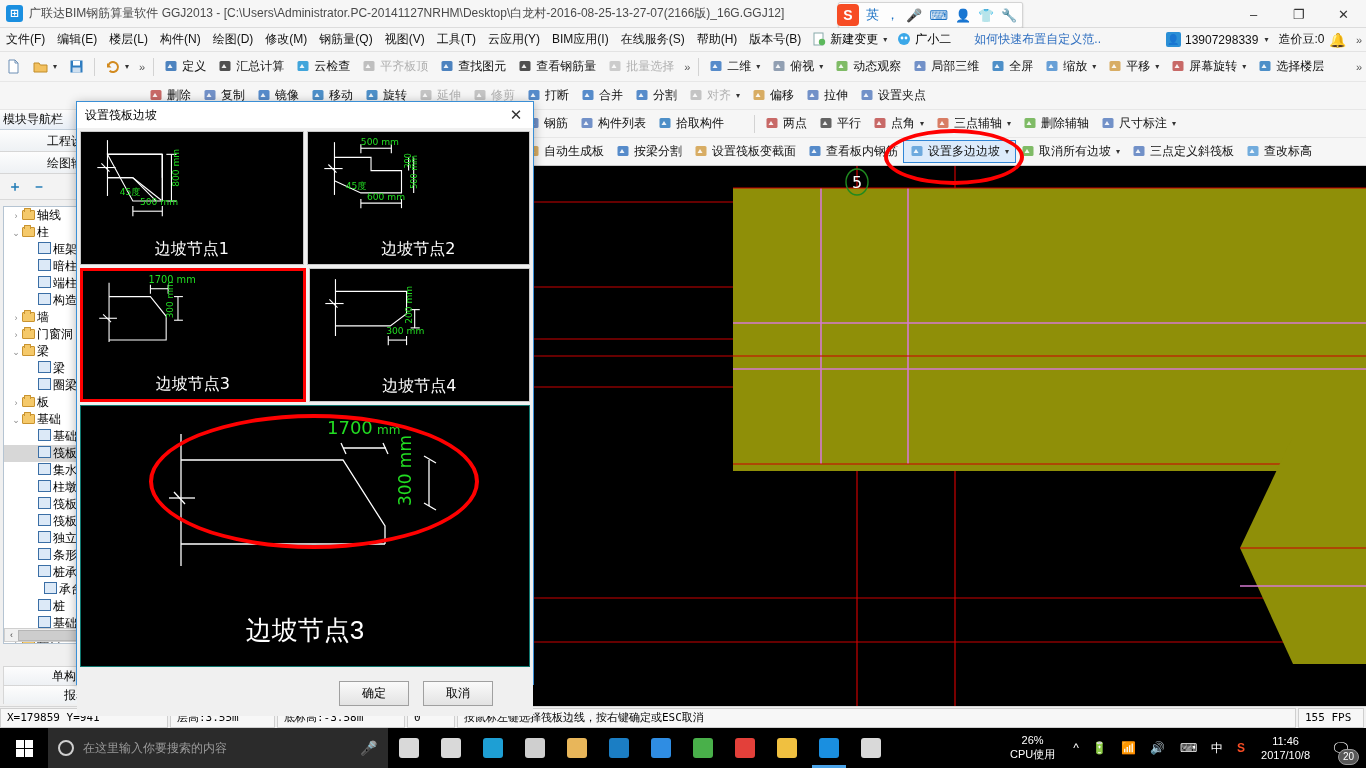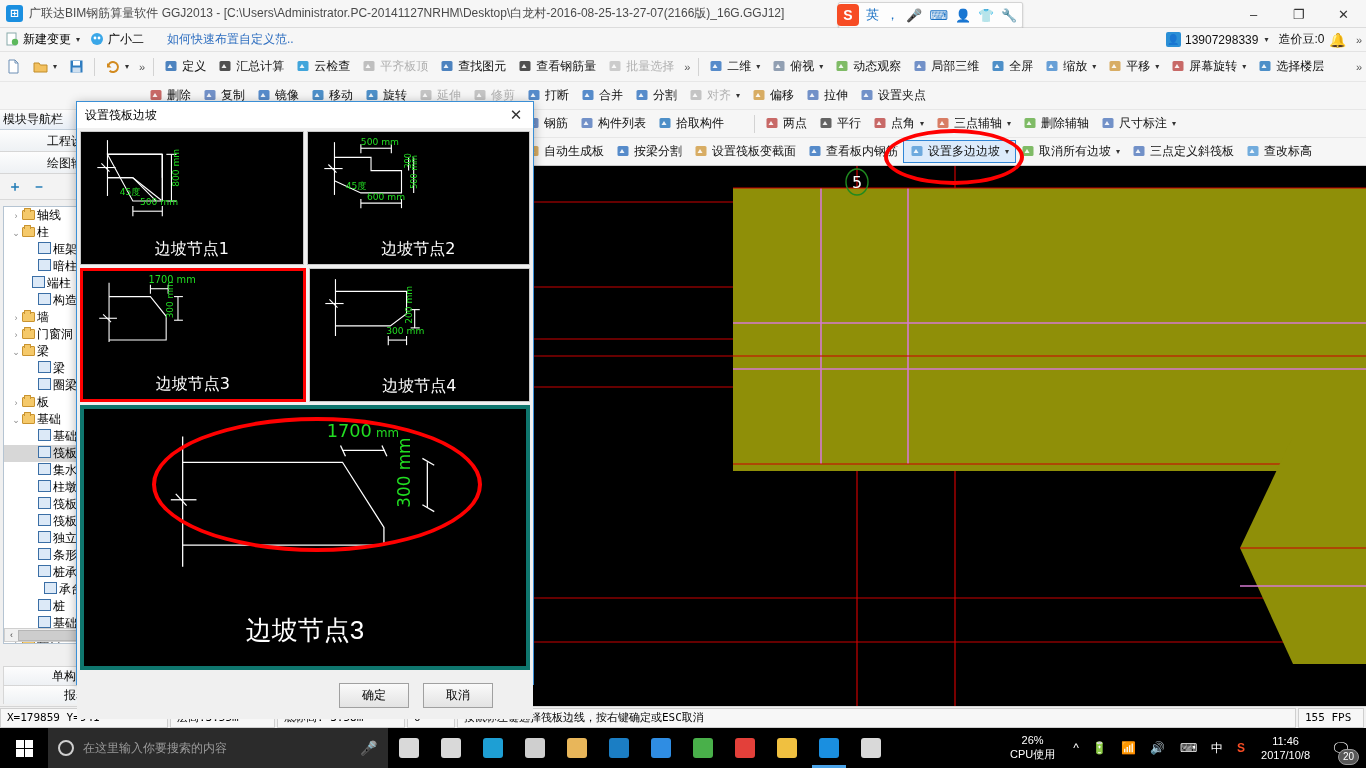--- a/index.html
+++ b/index.html
@@ -229,21 +229,21 @@
   .thumbrow { display: flex; gap: 3px; height: 134px; }
   .thumb {
     flex: 1; background: #000; border: 1px solid #c8c8c8; position: relative; overflow: hidden;
   }
   .thumb.selected { border: 3px solid #f00; }
   .thumb-caption {
     position: absolute; left: 0; right: 0; bottom: 4px; text-align: center;
     color: #fff; font-size: 16px; font-family: "DejaVu Sans","Liberation Sans",sans-serif;
   }
   .preview {
-    flex: 1; background: #000; border: 4px solid #0f766e; position: relative; overflow: hidden;
+    flex: 1; background: #000; border: 1px solid #0f766e; position: relative; overflow: hidden;
   }
   .preview-caption {
     position: absolute; left: 0; right: 0; bottom: 18px; text-align: center;
     color: #fff; font-size: 26px;
   }
   .dlg-footer {
     height: 46px; display: flex; align-items: center; justify-content: flex-end;
     gap: 14px; padding-right: 40px; background:#f0f0f0; flex: none;
   }
   .dlg-btn {
@@ -280,20 +280,36 @@
     <div class="ime-item">英</div>
     <div class="ime-item">，</div>
     <div class="ime-item">🎤</div>
     <div class="ime-item">⌨</div>
     <div class="ime-item">👤</div>
     <div class="ime-item">👕</div>
     <div class="ime-item">🔧</div>
   </div>
 
   <div class="menubar">
+    <div id="menu-items" style="display:flex;align-items:center;">
+        <div class="menu-item">文件(F)</div>
+        <div class="menu-item">编辑(E)</div>
+        <div class="menu-item">楼层(L)</div>
+        <div class="menu-item">构件(N)</div>
+        <div class="menu-item">绘图(D)</div>
+        <div class="menu-item">修改(M)</div>
+        <div class="menu-item">钢筋量(Q)</div>
+        <div class="menu-item">视图(V)</div>
+        <div class="menu-item">工具(T)</div>
+        <div class="menu-item">云应用(Y)</div>
+        <div class="menu-item">BIM应用(I)</div>
+        <div class="menu-item">在线服务(S)</div>
+        <div class="menu-item">帮助(H)</div>
+        <div class="menu-item">版本号(B)</div>
+      </div>
     <div class="menu-icon-item">
       <span class="ico">
         <svg width="14" height="14" viewBox="0 0 14 14">
             <rect x="2" y="1" width="9" height="12" fill="#fff" stroke="#8aa"></rect>
             <circle cx="10" cy="10" r="3.2" fill="#5cb85c"></circle>
           </svg>
       </span>
       <span>新建变更</span>
       <span class="caret">▾</span>
     </div>
@@ -851,21 +867,21 @@
         <div class="tnode" style="padding-left: 22px;">
           <span class="tw"></span>
           <span class="tfolder"><span class="compico"></span></span>
           <span class="tlabel">框架柱</span>
         </div>
         <div class="tnode" style="padding-left: 22px;">
           <span class="tw"></span>
           <span class="tfolder"><span class="compico"></span></span>
           <span class="tlabel">暗柱/端柱</span>
         </div>
-        <div class="tnode" style="padding-left: 16px;">
+        <div class="tnode" style="padding-left: 22px;">
           <span class="tw"></span>
           <span class="tfolder"><span class="compico"></span></span>
           <span class="tlabel">端柱</span>
         </div>
         <div class="tnode" style="padding-left: 22px;">
           <span class="tw"></span>
           <span class="tfolder"><span class="compico"></span></span>
           <span class="tlabel">构造柱</span>
         </div>
         <div class="tnode" style="padding-left: 6px;">

